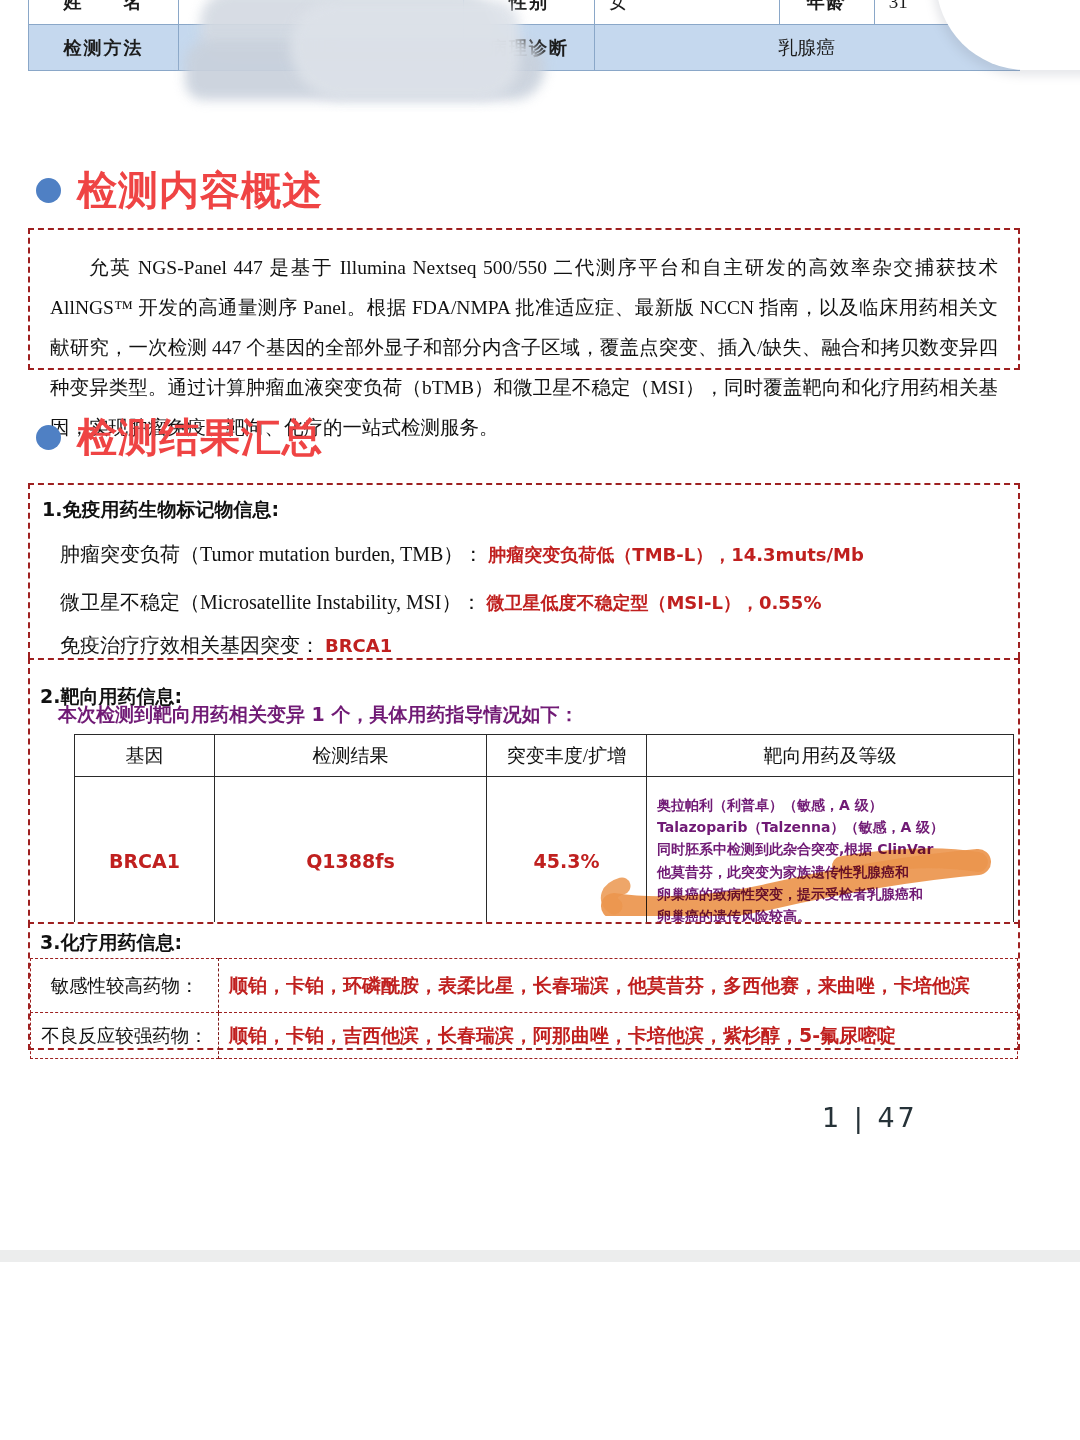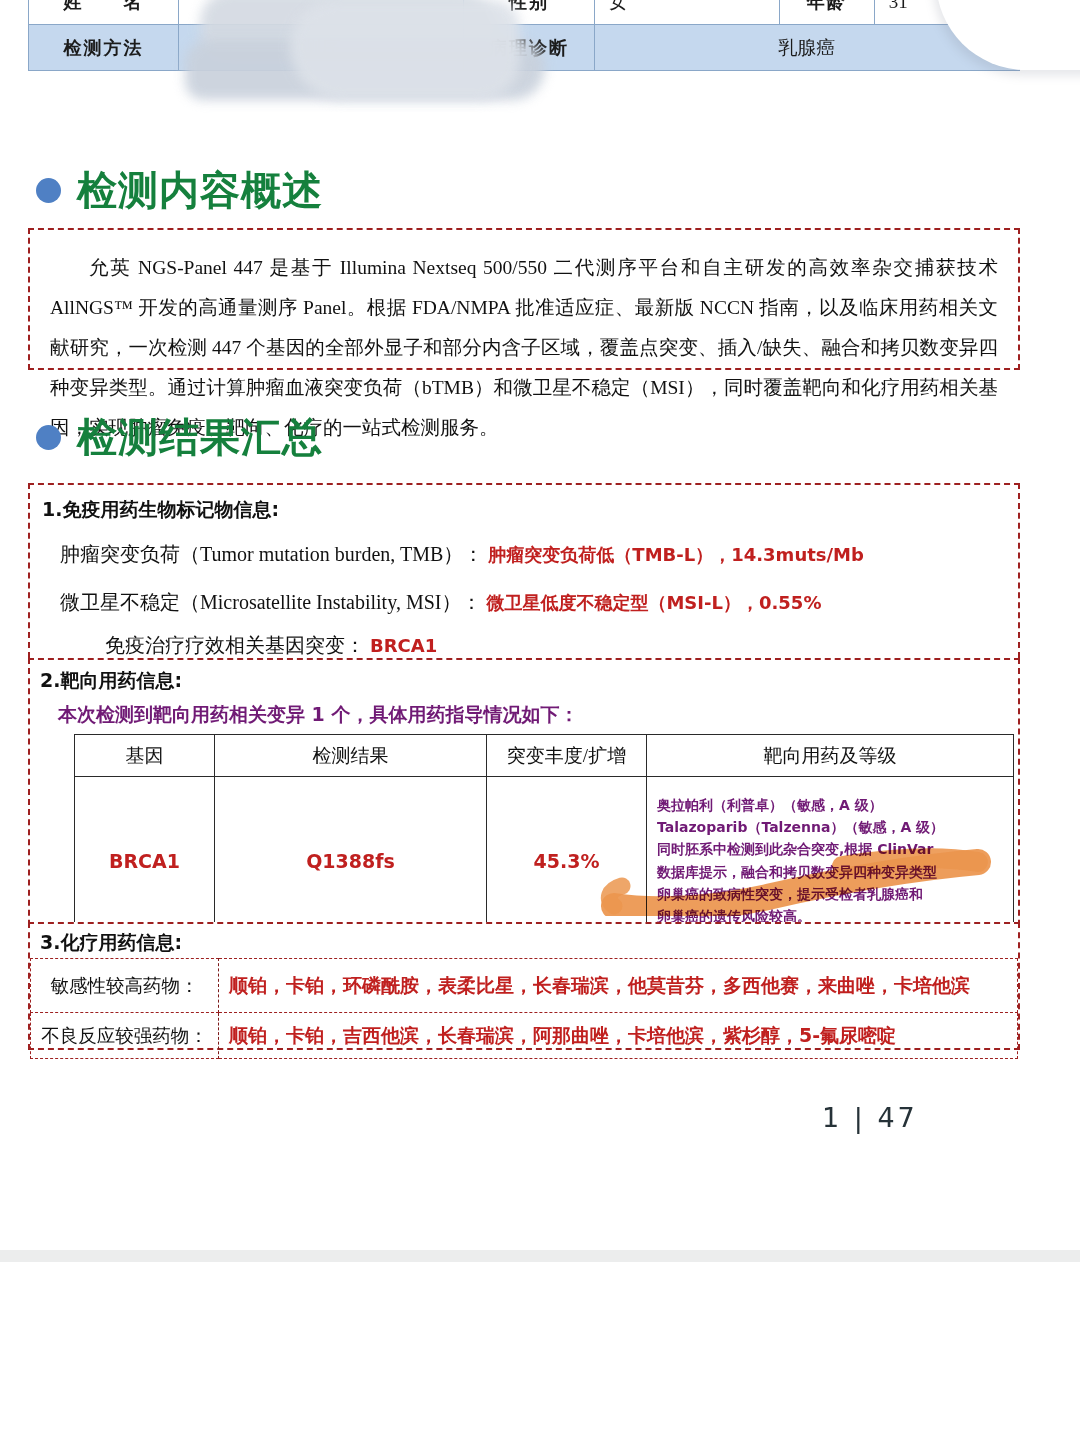--- a/index.html
+++ b/index.html
@@ -84,21 +84,21 @@
   .bullet {
     width: 25px; height: 25px;
     border-radius: 50%;
     background: #4f80c4;
     flex: none;
   }
   .section-head .title {
     font-family: "DejaVu Sans", "Liberation Sans", sans-serif;
     font-weight: bold;
     font-size: 40px;
-    color: #15803d;
+    color: #ef4444;
     letter-spacing: 1px;
   }
 
   
   .dash-box {
     position: absolute;
     border: 2px dashed #9e2020;
     background: #fff;
   }
 
@@ -279,28 +279,28 @@
     <div class="imm-line" style="position:absolute; left:30px; top:56px;">
       <span>肿瘤突变负荷（Tumor mutation burden, TMB）：</span>
       <span class="res">肿瘤突变负荷低（TMB-L），14.3muts/Mb</span>
     </div>
 
     <div class="imm-line" style="position:absolute; left:30px; top:104px;">
       <span>微卫星不稳定（Microsatellite Instability, MSI）：</span>
       <span class="res">微卫星低度不稳定型（MSI-L），0.55%</span>
     </div>
 
-    <div class="imm-line" style="position:absolute; left:30px; top:147px;margin-left:45px;">
+    <div class="imm-line" style="position:absolute; left:30px; top:147px;">
       <span>免疫治疗疗效相关基因突变：</span>
       <span class="res">BRCA1</span>
     </div>
   </div>
 
   <div class="dash-box" style="left:28px; top:658px; width:992px; height:288px; border-bottom:none;">
-    <div class="blk-title" style="position:absolute; left:10px; top:8px;">2.靶向用药信息:</div>
+    <div class="blk-title" style="position:absolute; left:10px; top:24px;">2.靶向用药信息:</div>
     <div class="red-b" style="position:absolute; left:28px; top:42px; font-size:19px;">本次检测到靶向用药相关变异 1 个，具体用药指导情况如下：</div>
 
     <div style="position:absolute; left:8px; top:74px; width:976px;padding-left:36px;">
       <table class="tgt-table">
         <colgroup>
           <col style="width:140px">
             <col style="width:272px">
             <col style="width:160px">
             <col>
         </colgroup>
@@ -314,21 +314,21 @@
         </thead>
         <tbody>
           <tr style="height:168px;">
             <td class="cc">BRCA1</td>
             <td class="cc">Q1388fs</td>
             <td class="cc">45.3%</td>
             <td class="drugs">
               <div>奥拉帕利（利普卓）（敏感，A 级）</div>
               <div>Talazoparib（Talzenna）（敏感，A 级）</div>
               <div>同时胚系中检测到此杂合突变,根据 ClinVar</div>
-              <div>数据库提示，融合和拷贝数变异四种变异类型</div>
+              <div>他莫昔芬，此突变为家族遗传性乳腺癌和</div>
               <div>卵巢癌的致病性突变，提示受检者乳腺癌和</div>
               <div>卵巢癌的遗传风险较高。</div>
             </td>
           </tr>
         </tbody>
       </table>
     </div>
   </div>
 
   <svg class="marker" style="left:592px; top:838px;" width="420" height="78" viewBox="0 0 420 78">

